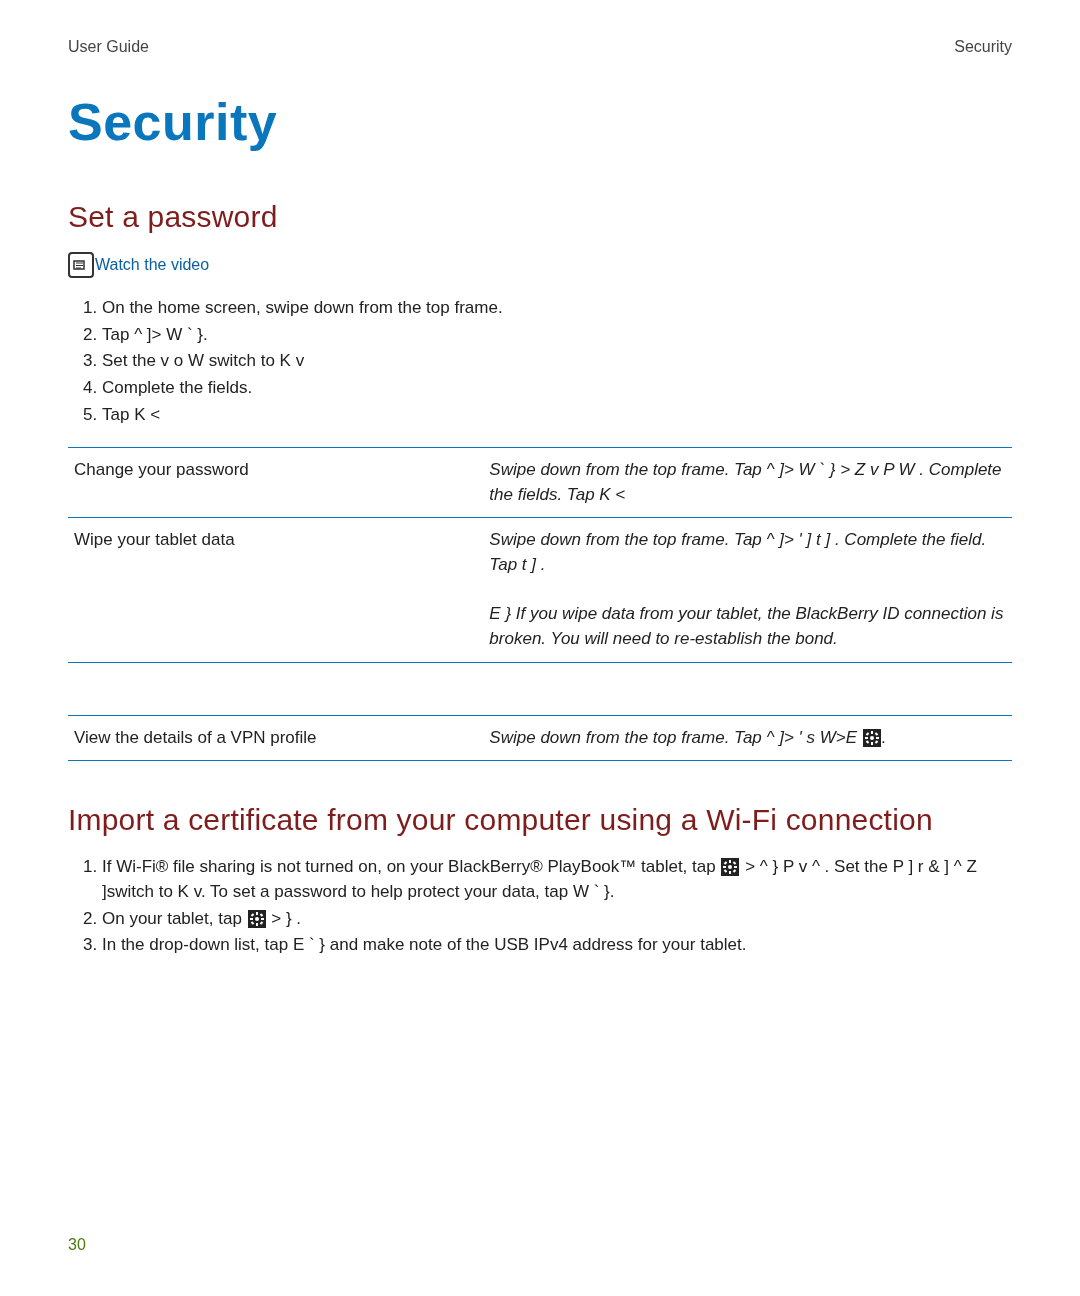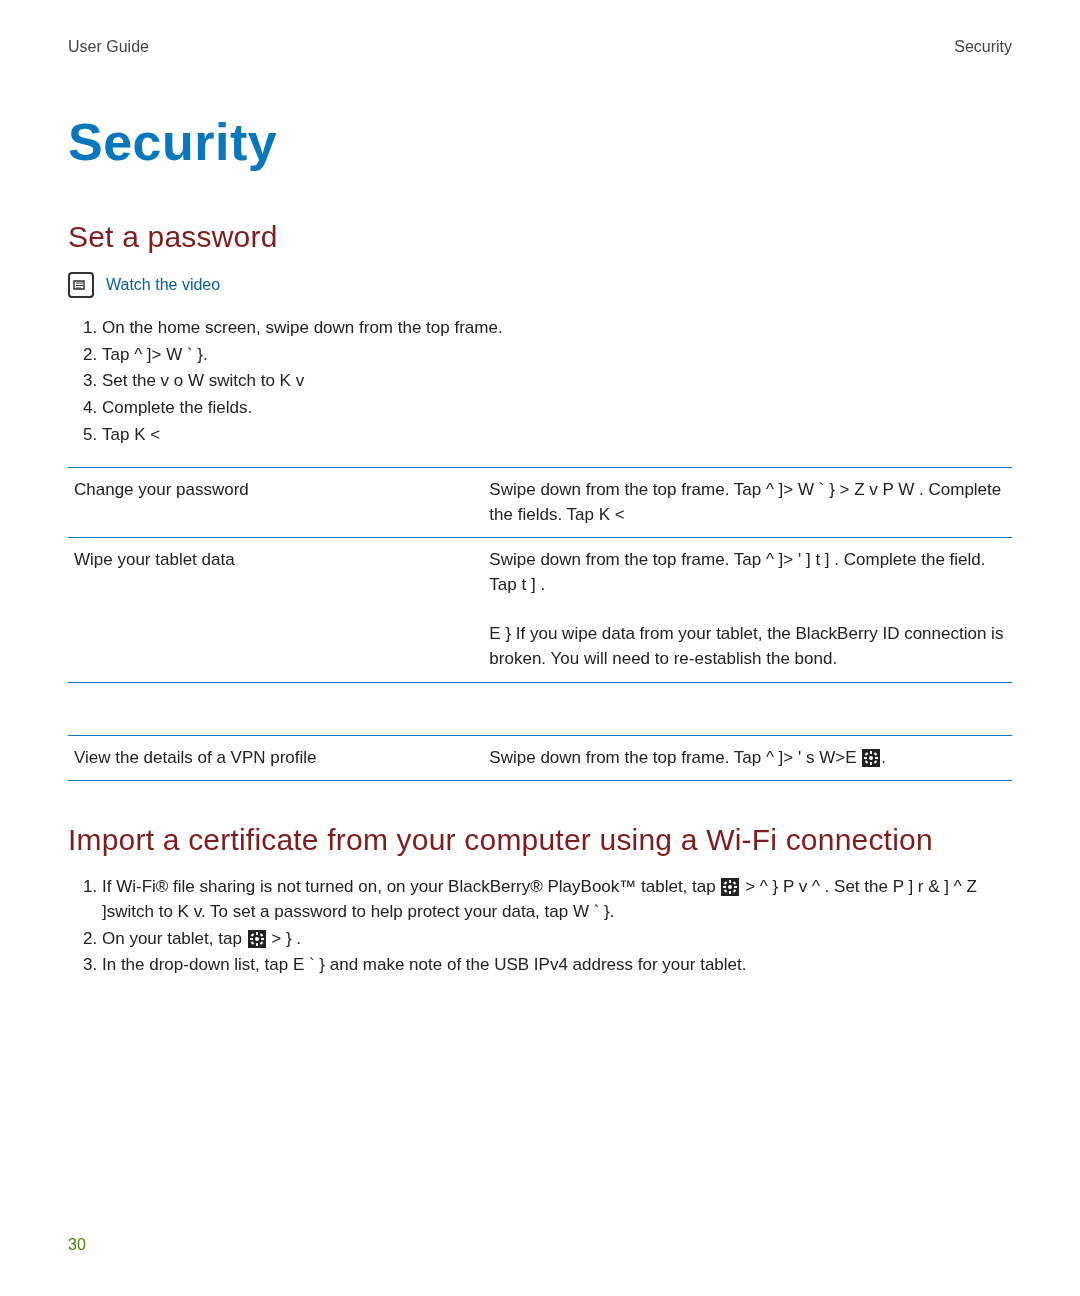--- a/index.html
+++ b/index.html
@@ -14,42 +14,42 @@
     height: 1296px;
     box-sizing: border-box;
     padding: 38px 68px 38px 68px;
     position: relative;
   }
   .header-row {
     display: flex;
     justify-content: space-between;
     font-size: 16px;
     color: #444;
-    margin-bottom: 56px;
+    margin-bottom: 36px;
     gap: 42px;
   }
   .h1 {
     font-size: 52px;
     font-weight: 600;
     color: #0a77bd;
     margin: 20px 0 48px 0;
     letter-spacing: 0.5px;
     font-family: "Segoe UI", "Trebuchet MS", Arial, sans-serif;
   }
   .h2 {
     font-size: 30px;
     font-weight: 500;
     color: #7f1d1d;
     margin: 0 0 18px 0;
     letter-spacing: 0.2px;
   }
   .watch-row {
     display: flex;
     align-items: center;
-    gap: 12px;
+    gap: 1px;
     margin-bottom: 18px;
   }
   .watch-icon {
     width: 26px;
     height: 26px;
     border: 2px solid #333;
     border-radius: 4px;
     box-sizing: border-box;
     display: flex;
     align-items: center;
@@ -80,21 +80,21 @@
     font-size: 17px;
     line-height: 1.45;
   }
   .tbl tr {
     border-top: 1.5px solid #0a77bd;
   }
   .tbl tr.last {
     border-bottom: 1.5px solid #0a77bd;
   }
   .col-left { width: 44%; }
-  .col-right { width: 56%; }
+  .col-right { width: 56%; font-style: italic; }
   .gear-icon {
     display: inline-flex;
     width: 18px;
     height: 18px;
     background: #222;
     vertical-align: text-bottom;
     align-items: center;
     justify-content: center;
     margin: 0 1px;
   }

